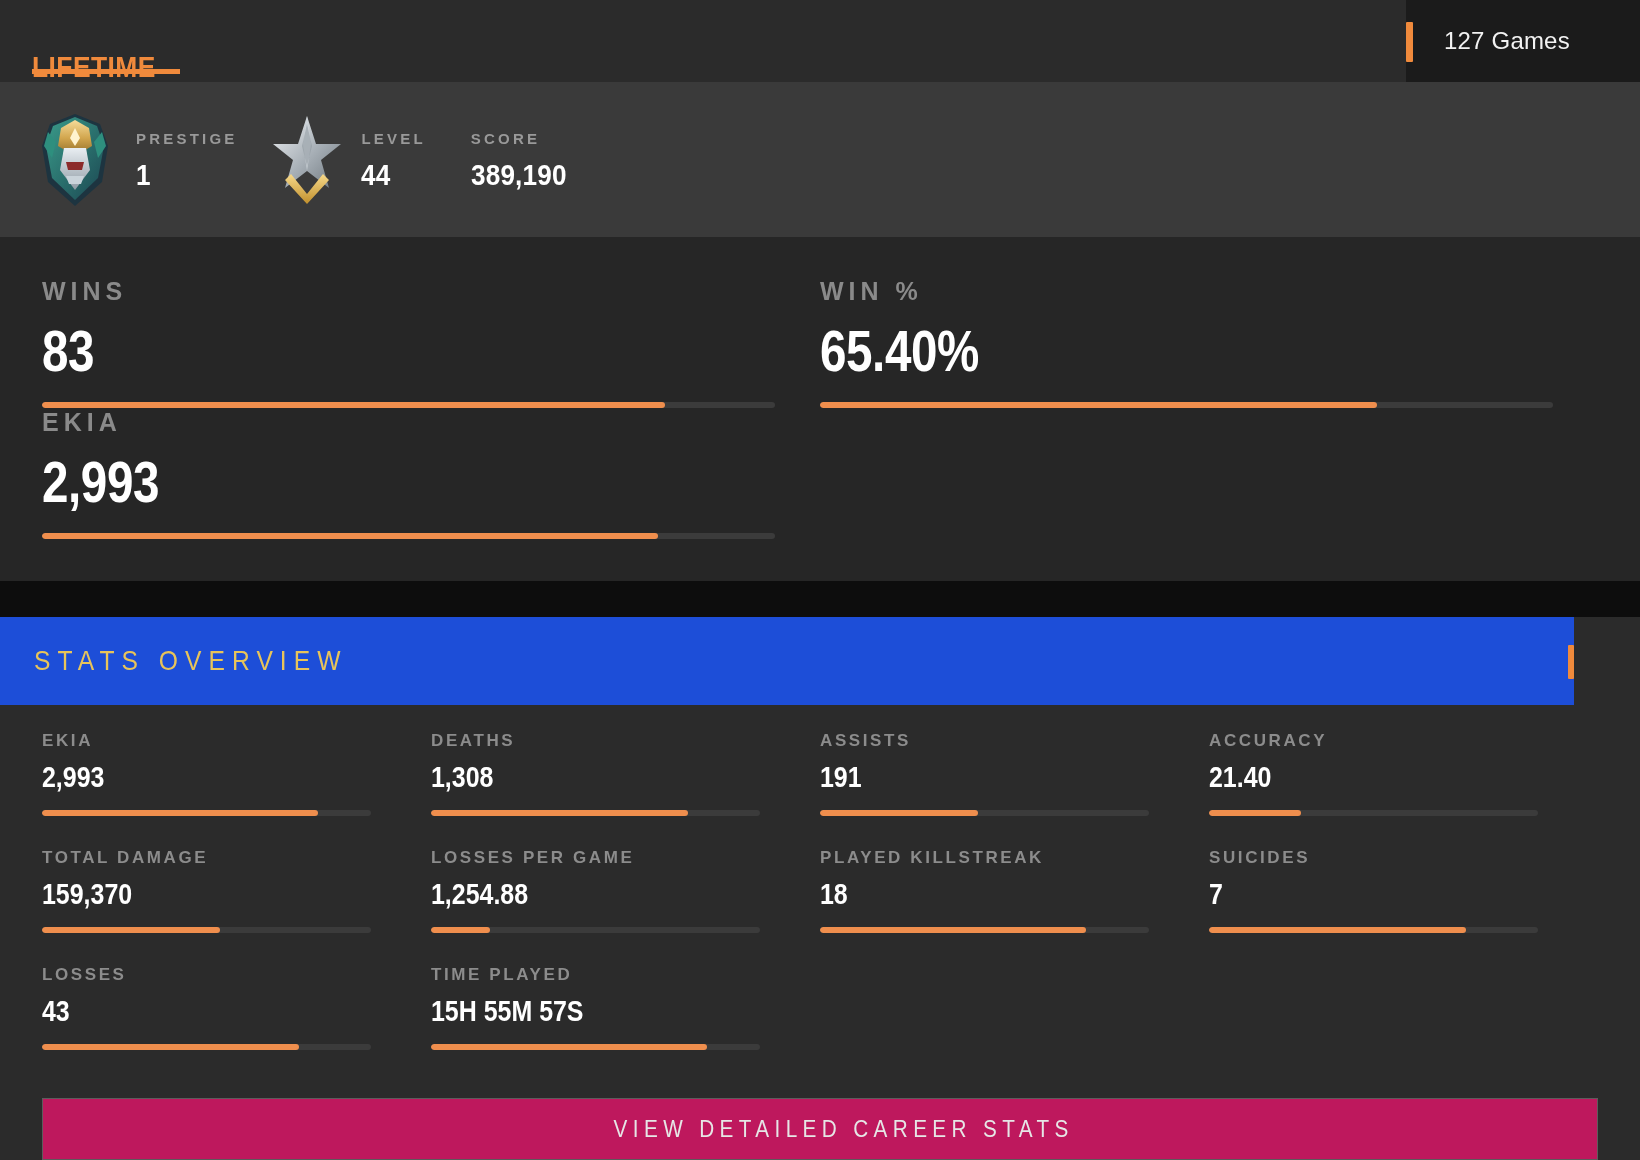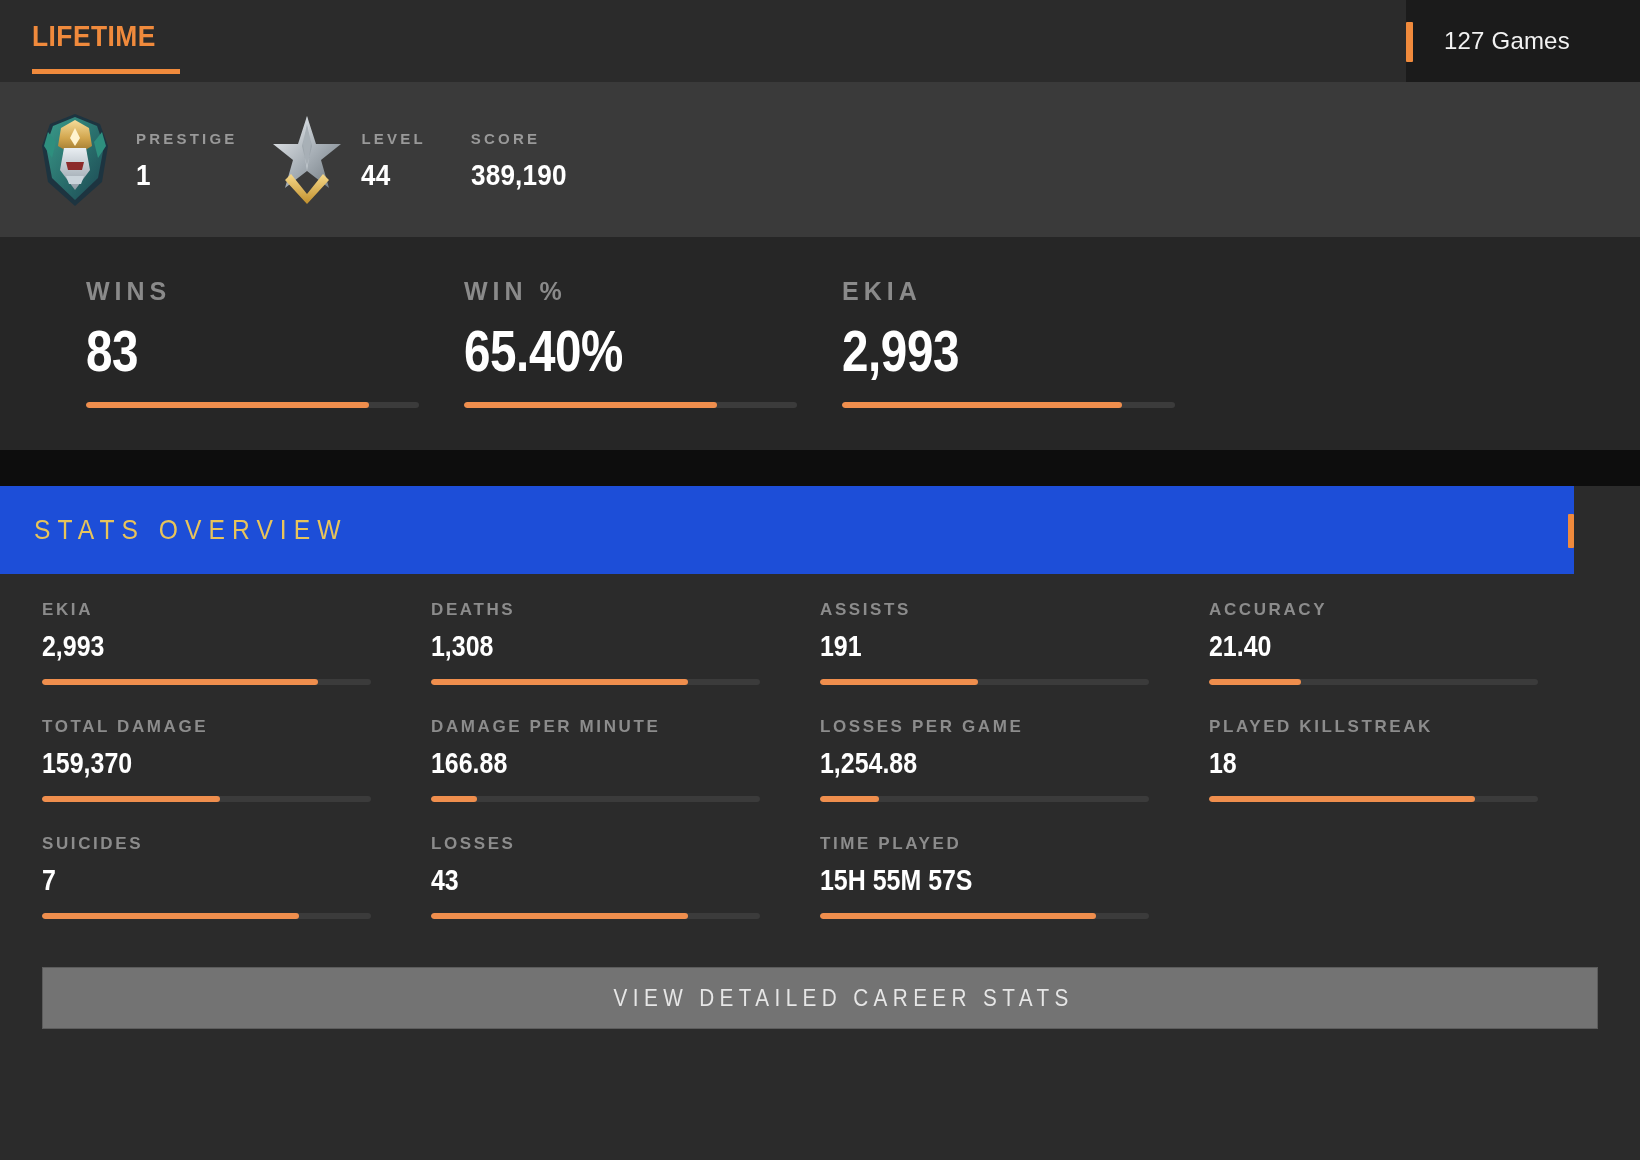--- a/index.html
+++ b/index.html
@@ -16,21 +16,21 @@
     position: relative;
   }
 
   
   .header {
     height: 82px;
     background: #2b2b2b;
     display: flex; align-items: stretch;
     position: relative; flex: none;
   }
-  .tab-wrap { display: flex; align-items: flex-start; padding-left: 32px; padding-top: 21px; }
+  .tab-wrap { display: flex; align-items: flex-end; padding-left: 32px; padding-top: 21px; }
   .tab {
     color: #f08a3c;
     font-size: 30px;
     font-weight: bold;
     letter-spacing: 0.5px;
     font-family: "Liberation Sans", sans-serif;
     transform: scaleX(0.88);
     transform-origin: left center;
     line-height: 1;
     position: relative;
@@ -96,23 +96,22 @@
     transform: scaleX(0.9);
     transform-origin: left center;
     line-height: 1;
   }
   .meta-score { margin-left: 45px; }
 
   
   .hero-wrap { background: #262626; flex: none; padding: 40px 0 42px 0; }
   .hero-grid {
     display: grid;
-    grid-template-columns: repeat(4, 1fr);
+    grid-template-columns: repeat(2, 1fr);
     padding: 0 42px;
-    margin-left: 44px;
   }
   .hero-cell { padding-right: 45px; }
   .hero-label {
     color: #8a8a8a;
     font-size: 25px;
     font-weight: bold;
     letter-spacing: 5px;
     margin-bottom: 16px;
   }
   .hero-value {
@@ -204,21 +203,21 @@
     background: #3b3b3b;
     border-radius: 3px;
     width: 100%;
     overflow: hidden;
   }
 
   .cta-wrap { padding: 16px 42px 30px 42px; }
   .cta-button {
     height: 62px;
     border: 1px solid #5c5c5c;
-    background: #737373;
+    background: #be185d;
     display: flex; align-items: center; justify-content: center;
     cursor: pointer;
     padding-left: 48px;
   }
   .cta-label {
     color: #e6e6e6;
     font-size: 23px;
     letter-spacing: 6px;
     transform: scaleX(0.9);
     font-weight: 400;
@@ -362,27 +361,20 @@
           </div>
         </div>
         <div class="stat-cell">
           <div class="stat-label">TOTAL DAMAGE</div>
           <div class="stat-value">159,370</div>
           <div class="stat-track">
             <div class="bar-fill" style="width:54%"></div>
           </div>
         </div>
         <div class="stat-cell">
-          <div class="stat-label">DAMAGE PER MINUTE</div>
-          <div class="stat-value">166.88</div>
-          <div class="stat-track">
-            <div class="bar-fill" style="width:14%"></div>
-          </div>
-        </div>
-        <div class="stat-cell">
           <div class="stat-label">LOSSES PER GAME</div>
           <div class="stat-value">1,254.88</div>
           <div class="stat-track">
             <div class="bar-fill" style="width:18%"></div>
           </div>
         </div>
         <div class="stat-cell">
           <div class="stat-label">PLAYED KILLSTREAK</div>
           <div class="stat-value">18</div>
           <div class="stat-track">

